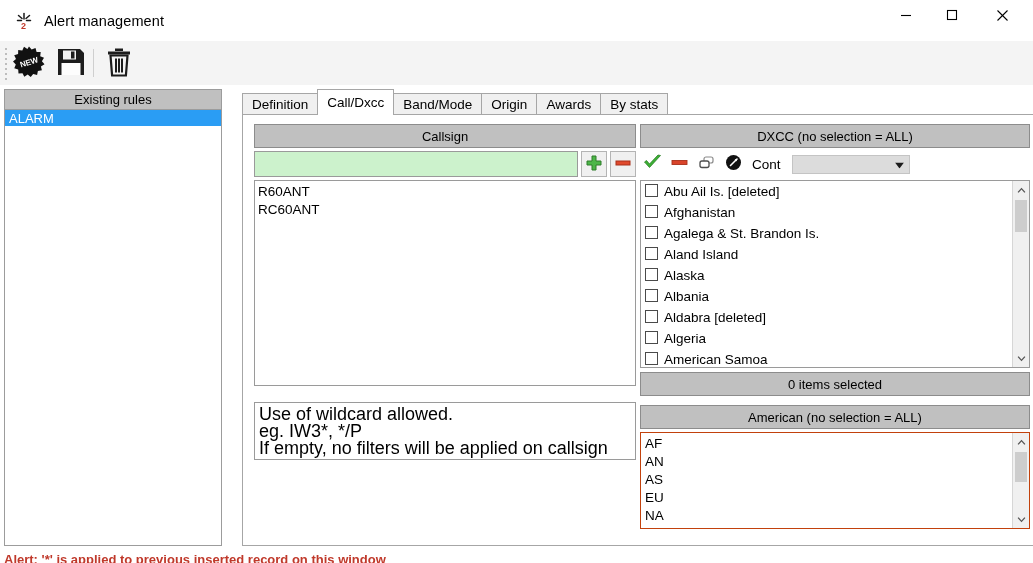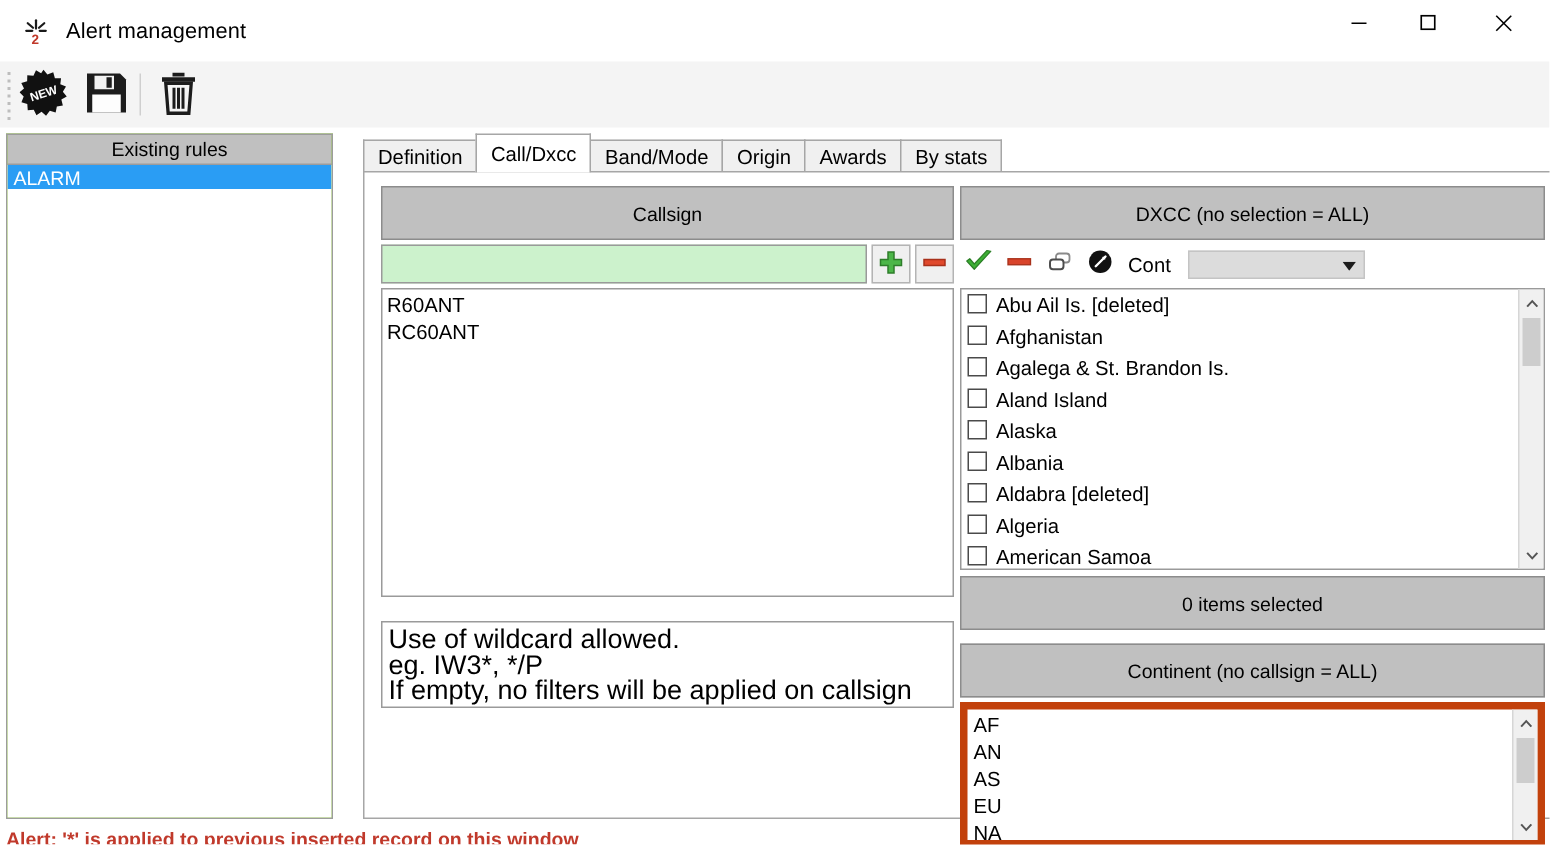--- a/index.html
+++ b/index.html
@@ -169,21 +169,21 @@
     width: 799px; height: 432px;
     background: #ffffff;
     border: 1px solid #a6a6a6;
     box-sizing: border-box;
   }
 
   
   .grp-header {
     background: #c0c0c0;
     border: 1px solid #8c8c8c;
-    height: 36px;
+    height: 24px;
     display: flex; align-items: center; justify-content: center;
     font-size: 13px;
     color: #000;
     box-sizing: border-box;
   }
 
   
   #callsign-col {
     position: absolute;
     left: 11px; top: 9px;
@@ -347,21 +347,21 @@
   }
   #dxcc-status {
     margin-top: 4px;
   }
   #continent-col {
     margin-top: 9px;
   }
   #continent-list {
     margin-top: 3px;
     height: 97px;
-    border: 5px solid #c2410c;
+    border: 1px solid #c2410c;
     background: #ffffff;
     box-sizing: border-box;
     position: relative;
     overflow: hidden;
   }
   #continent-items {
     position: absolute;
     left: 0; top: 0; right: 17px; bottom: 0;
     padding: 2px 0 0 4px;
     overflow: hidden;
@@ -620,21 +620,21 @@
             <svg width="9" height="6" viewBox="0 0 9 6">
                 <path d="M4.5 5.2 L0.6 1 L1.6 0.2 L4.5 3.4 L7.4 0.2 L8.4 1 Z" fill="#555"></path>
               </svg>
           </div>
         </div>
       </div>
 
       <div id="dxcc-status" class="grp-header">0 items selected</div>
 
       <div id="continent-col">
-        <div class="grp-header">Continent (no callsign = ALL)</div>
+        <div class="grp-header">American (no selection = ALL)</div>
         <div id="continent-list">
           <div id="continent-items">
             <div class="cont-item">AF</div>
             <div class="cont-item">AN</div>
             <div class="cont-item">AS</div>
             <div class="cont-item">EU</div>
             <div class="cont-item">NA</div>
             <div class="cont-item">OC</div>
           </div>
           <div class="vscroll">

